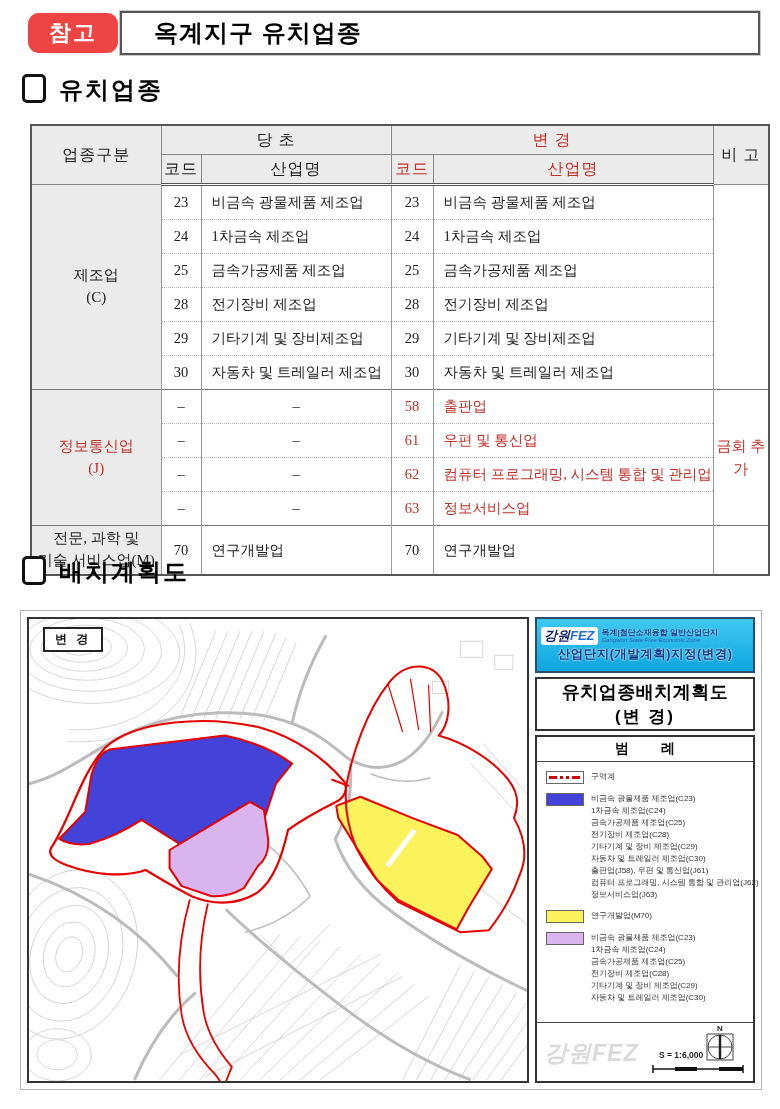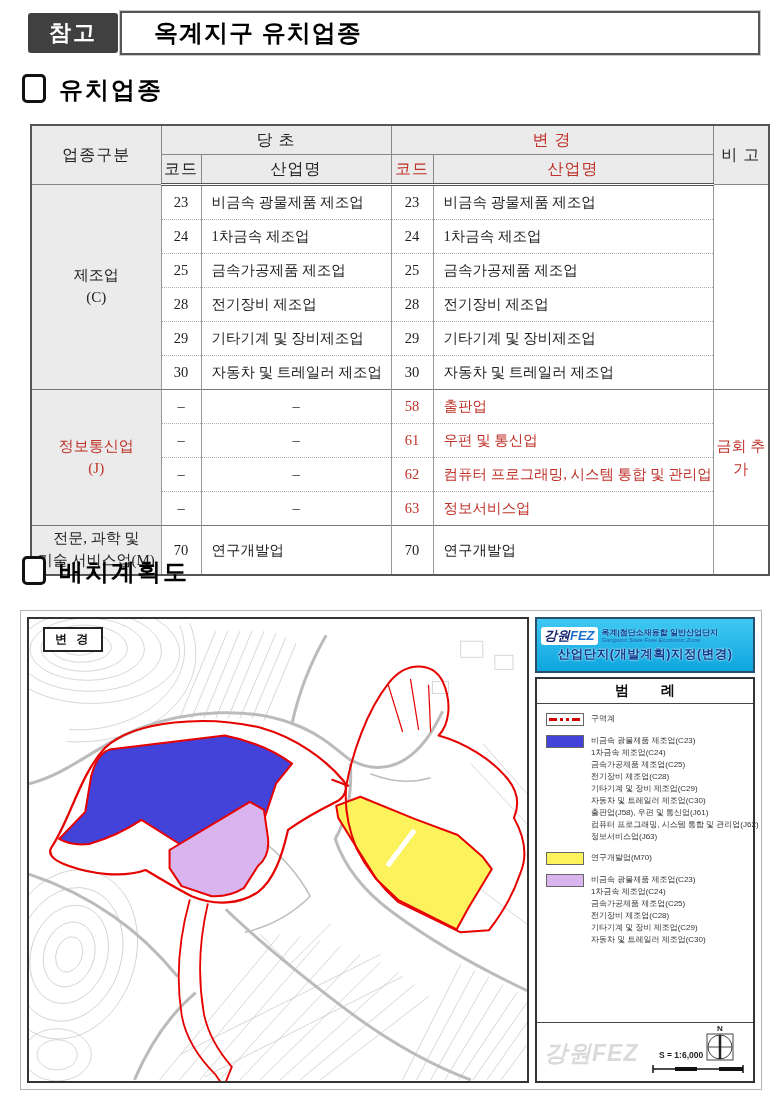--- a/index.html
+++ b/index.html
@@ -1,21 +1,21 @@
 <!DOCTYPE html>
 <html><head>
 <meta charset="utf-8">
 <style>
   html,body{margin:0;padding:0;background:#ffffff;}
   body{width:780px;height:1109px;position:relative;font-family:"Liberation Sans",sans-serif;overflow:hidden;}
 
   
-  .badge{position:absolute;left:28px;top:13px;width:90px;height:40px;background:#404040;color:#fff;
+  .badge{position:absolute;left:28px;top:13px;width:90px;height:40px;background:#ef4444;color:#fff;
          font-weight:bold;font-size:22px;display:flex;align-items:center;justify-content:center;
-         border-radius:3px;letter-spacing:2px;}
+         border-radius:11px;letter-spacing:2px;}
   .title-box{position:absolute;left:120px;top:11px;width:640px;height:44px;border:2px solid #555;
          box-shadow:0 0 0 1px #c9c9c9;display:flex;align-items:center;padding-left:32px;box-sizing:border-box;}
   .title-box .t{font-size:24px;font-weight:900;color:#000;letter-spacing:1px;}
 
   .sec-head{position:absolute;left:22px;display:flex;align-items:flex-start;gap:13px;}
   .sec-head .sq{width:18px;height:23px;border:3px solid #111;border-radius:5px;background:#fff;}
   .sec-head .st{font-size:24px;font-weight:900;color:#000;letter-spacing:2px;}
   #sec1{top:74px;} #sec2{top:556px;}
 
   
@@ -316,20 +316,24 @@
       <div class="row1">
         <span class="logo-chip"><span class="g1">강원</span><span class="g2">FEZ</span></span>
         <span class="hdr-sm">
           <div class="l1">옥계|첨단소재융합 일반산업단지</div>
           <div class="l2">Gangwon State Free Economic Zone</div>
         </span>
       </div>
       <div class="row2">산업단지(개발계획)지정(변경)</div>
     </div>
 
+    <div class="p-title">
+      <div class="d1">유치업종배치계획도</div>
+      <div class="d2">(변 경)</div>
+    </div>
 
     <div class="p-legend">
       <div class="legend-head">범  례</div>
       <div class="legend-body">
 
         <div class="li">
           <span class="sw bnd">
             <svg width="34" height="9">
                 <line x1="1" y1="4.5" x2="33" y2="4.5" stroke="#d40000" stroke-width="3" stroke-dasharray="8 3 3 3 3 3"></line>
               </svg>

